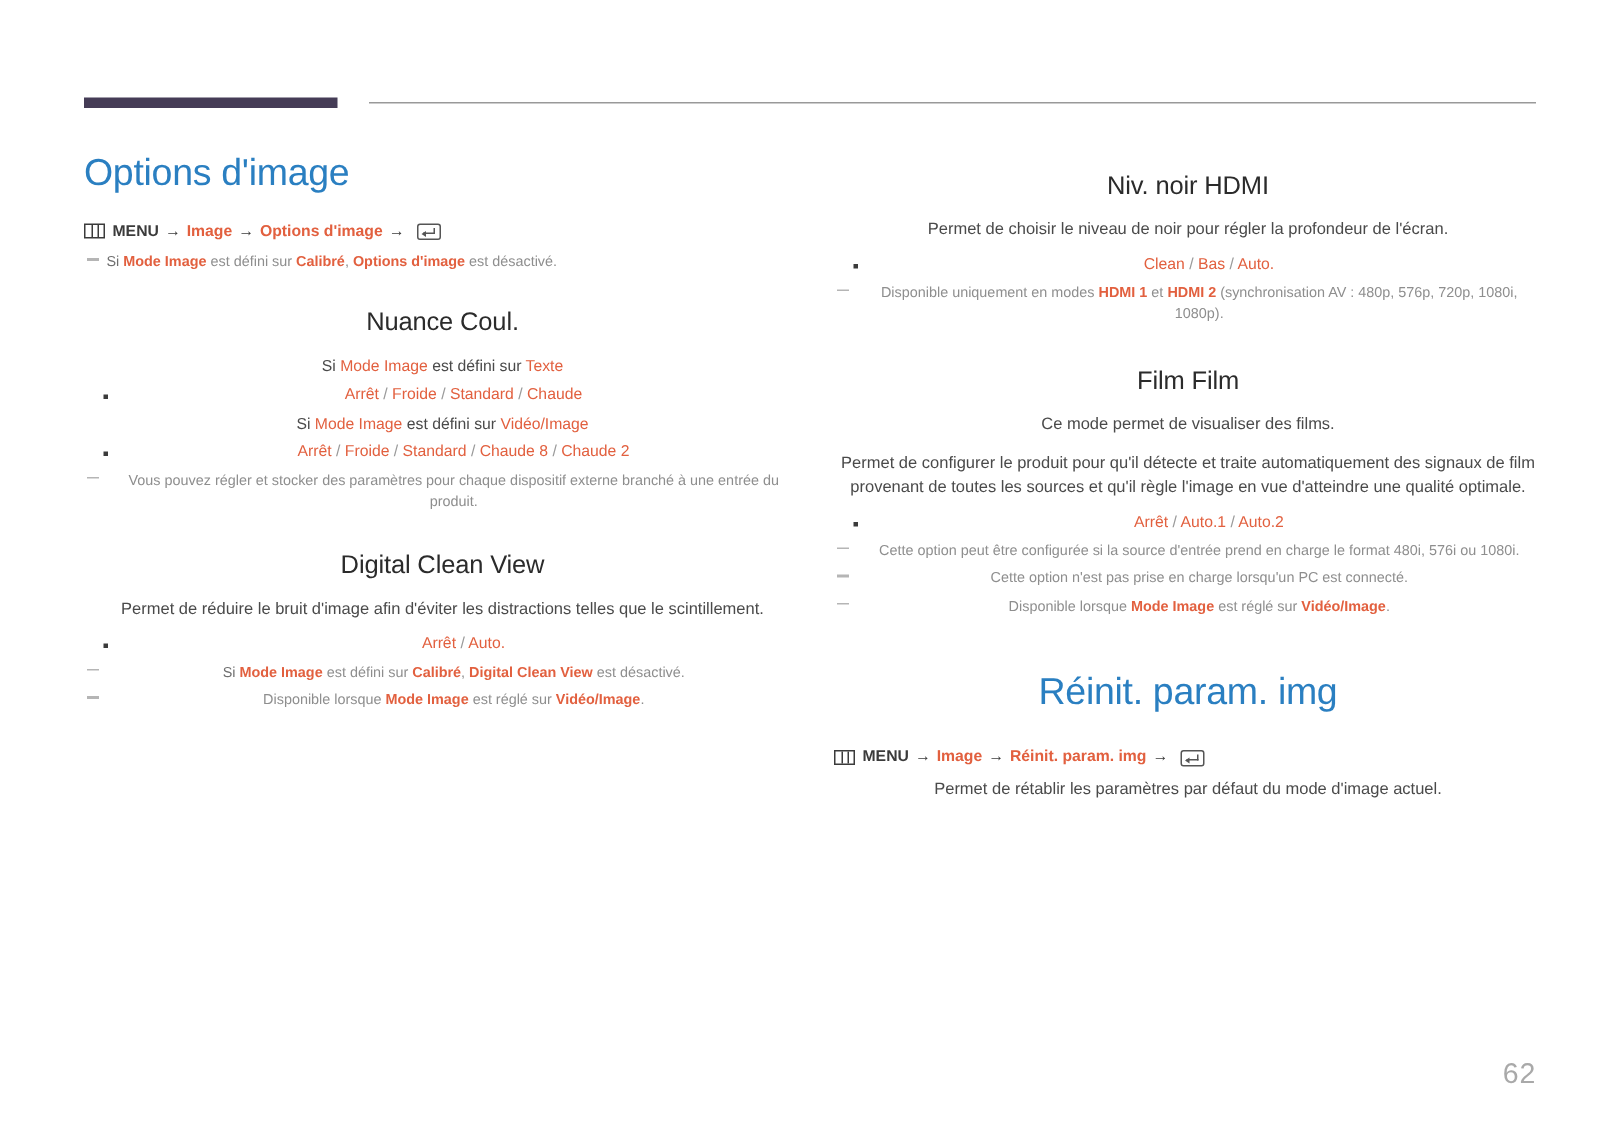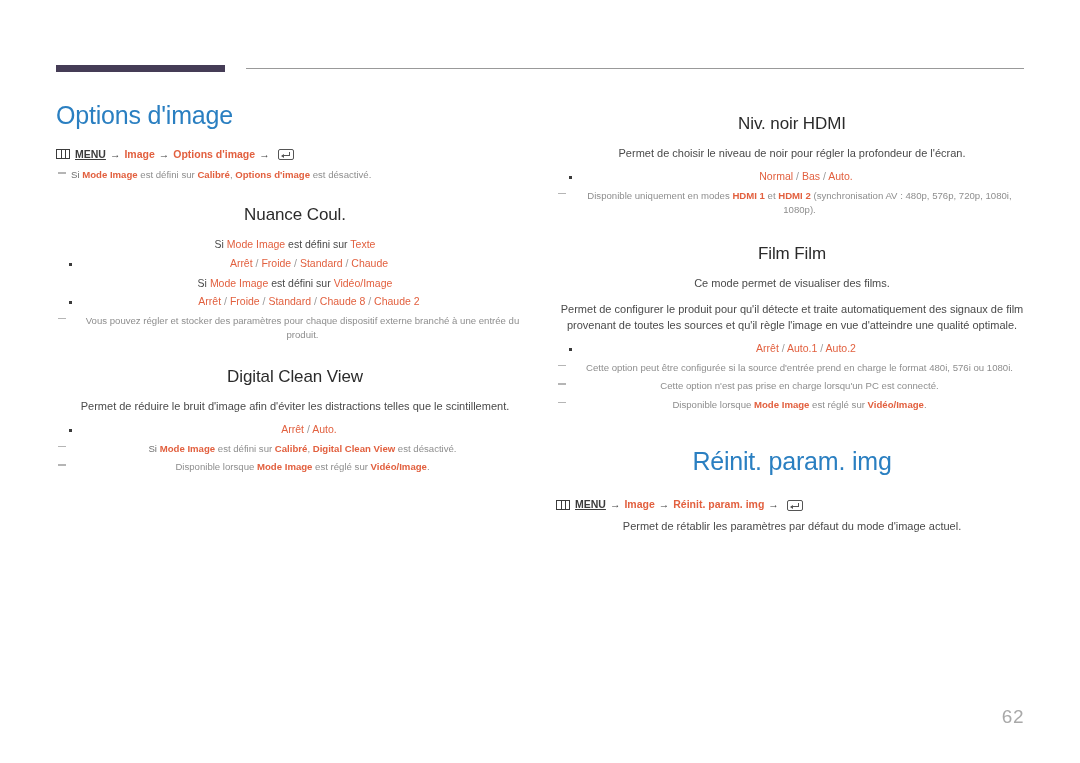--- a/index.html
+++ b/index.html
@@ -86,21 +86,21 @@
   .menu-path {
     font-size: 10.5px;
     color: #3b3b3b;
     margin: 0 0 6px 0;
     line-height: 1.5;
     display: flex;
     align-items: center;
     flex-wrap: wrap;
     gap: 0;
   }
-  .menu-path .mlabel { font-weight: bold; color: #3b3b3b; text-decoration: underline; }
+  .menu-path .mlabel { font-weight: bold; color: #3b3b3b; }
   .menu-path .marrow { color: #3b3b3b; margin: 0 4px; }
   .menu-path .mitem  { color: #e2603f; font-weight: bold; }
 
   .icon-menu {
     display: inline-block;
     width: 14px;
     height: 10px;
     border: 1.3px solid #3b3b3b;
     box-sizing: border-box;
     margin-right: 5px;
@@ -296,21 +296,21 @@
   </div>
 
   <div class="col col-right">
 
     <div class="block" style="margin-top:12px;">
       <h2 class="section">Niv. noir HDMI</h2>
 
       <p class="body">Permet de choisir le niveau de noir pour régler la profondeur de l'écran.</p>
 
       <ul class="opts">
-        <li><span>Normal</span><span class="sep"> / </span><span>Bas</span><span class="sep"> / </span><span>Auto.</span></li>
+        <li><span>Clean</span><span class="sep"> / </span><span>Bas</span><span class="sep"> / </span><span>Auto.</span></li>
       </ul>
 
       <div class="note">
         <span>Disponible uniquement en modes </span><span class="hl">HDMI 1</span><span> et </span><span class="hl">HDMI 2</span><span> (synchronisation AV : 480p, 576p, 720p, 1080i, 1080p).</span>
       </div>
     </div>
 
     <div class="block" style="margin-top:26px;">
       <h2 class="section">Film Film</h2>
 

